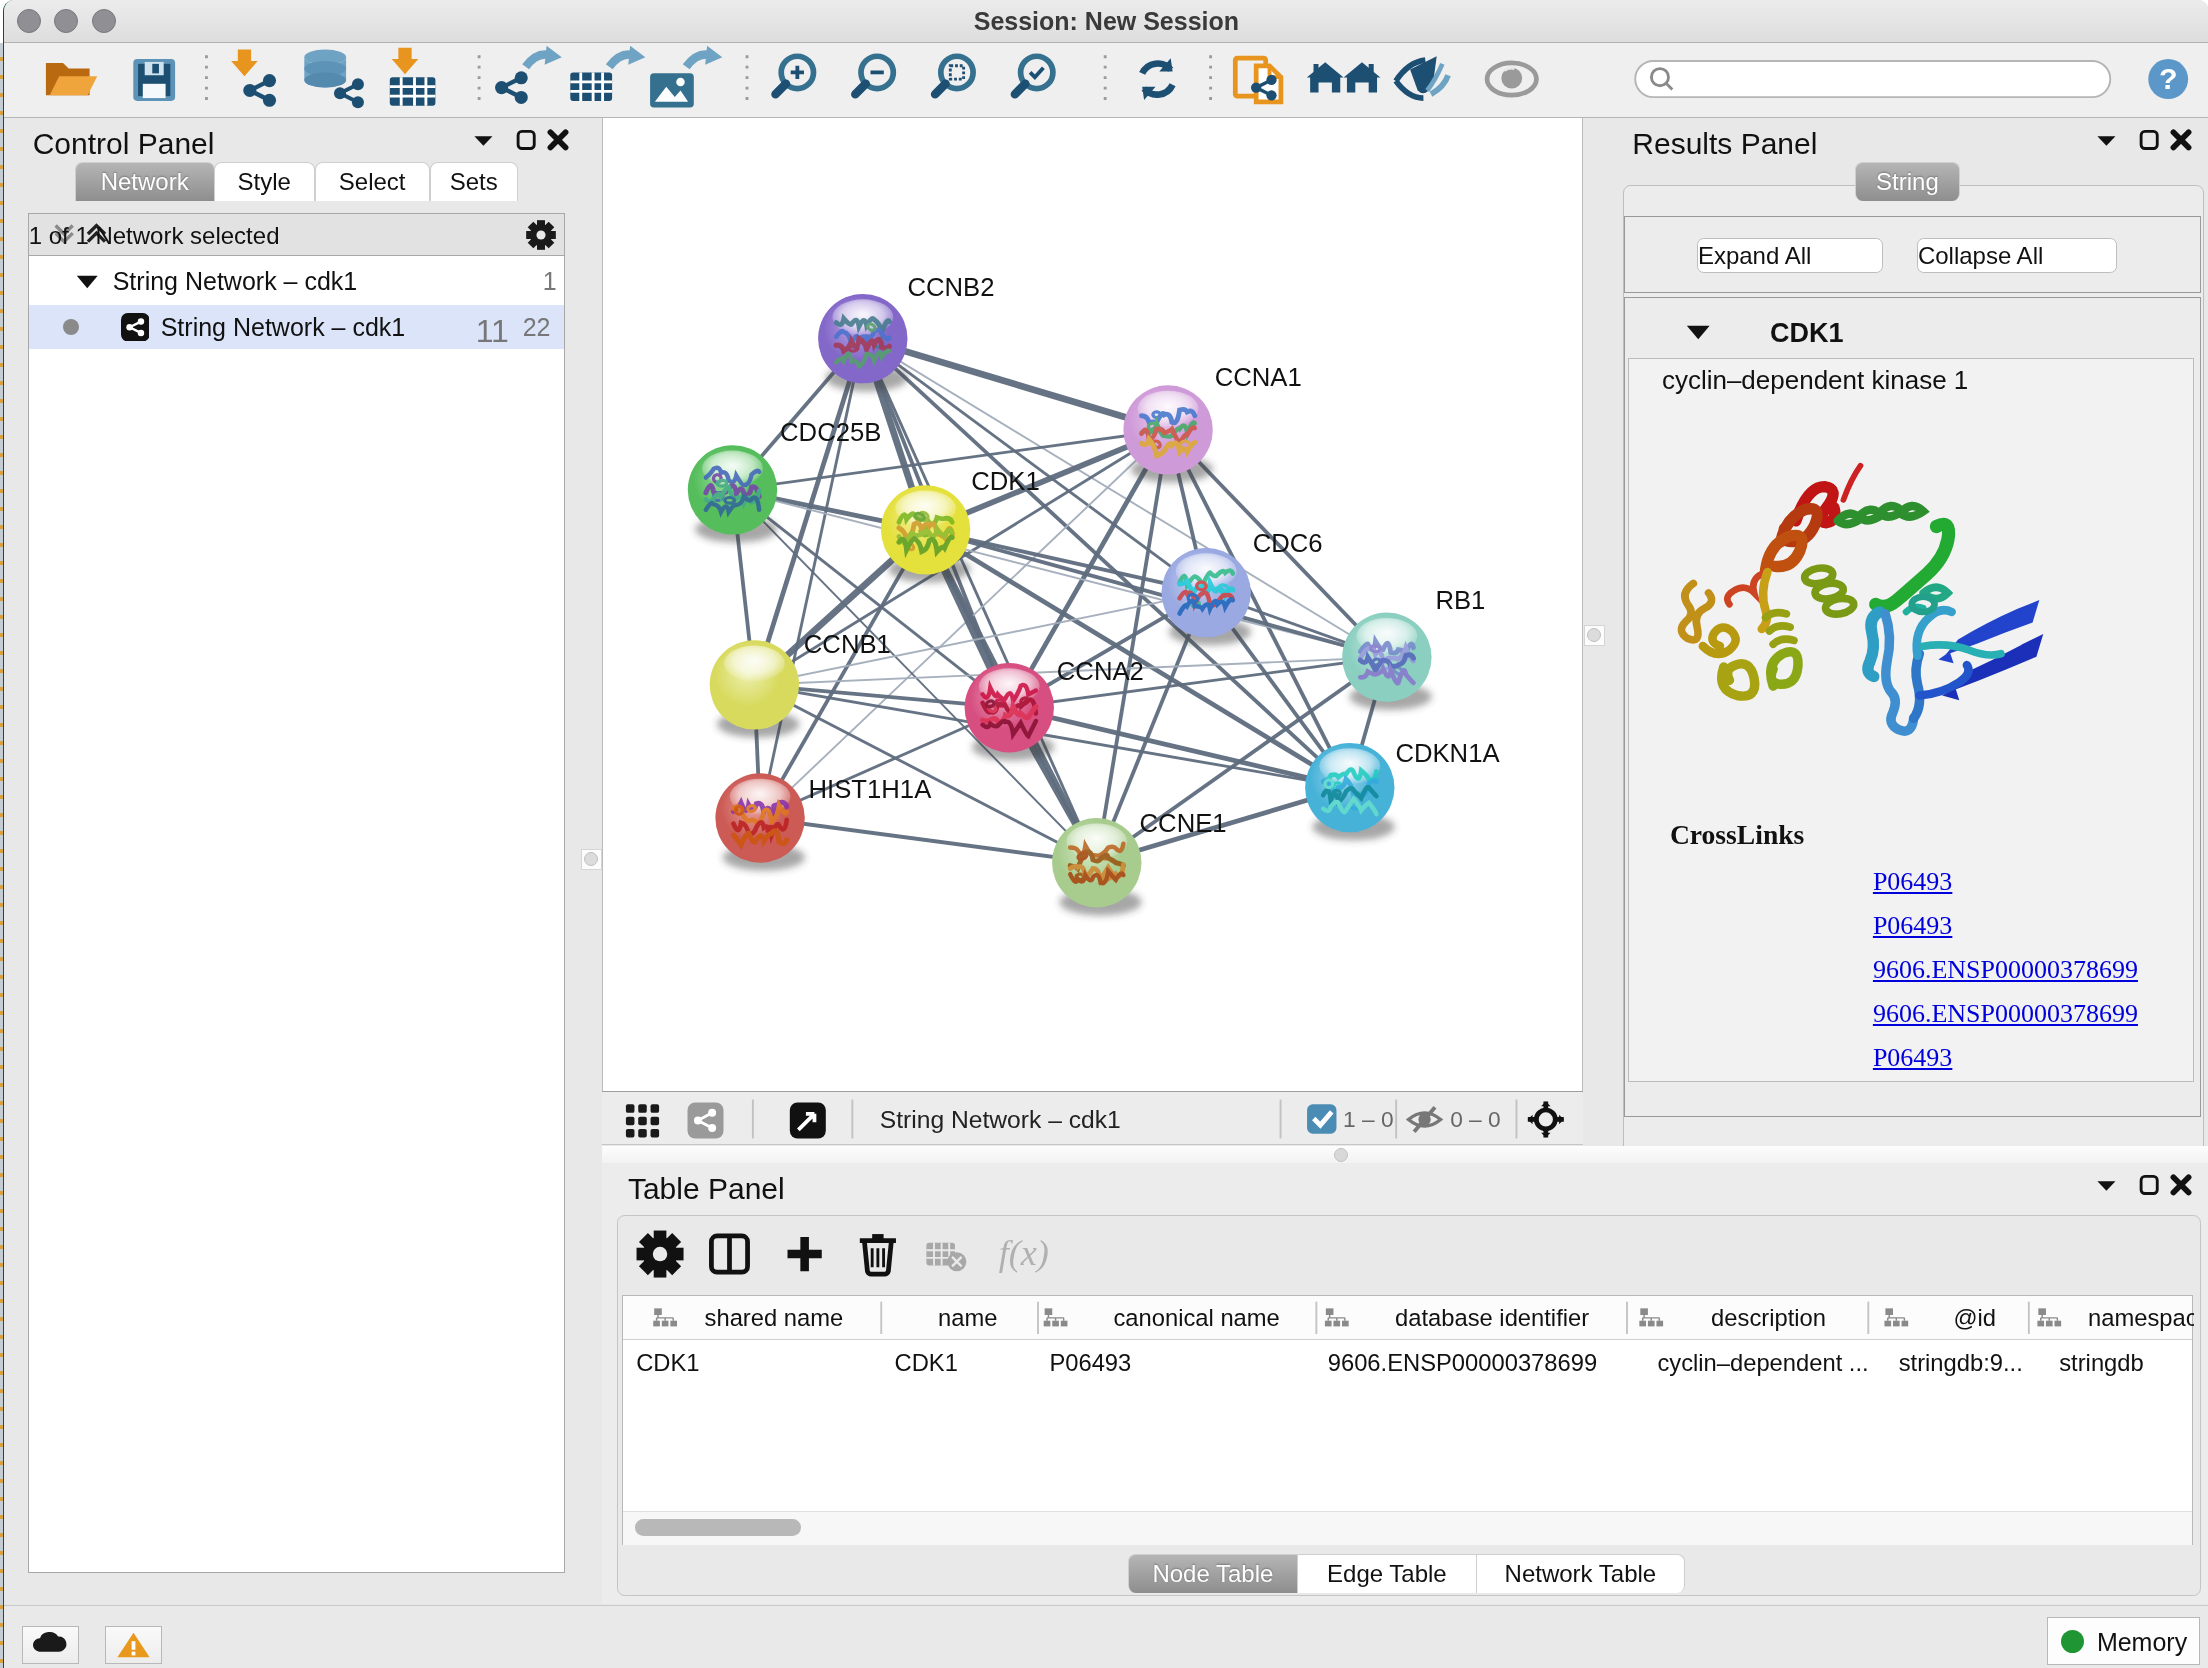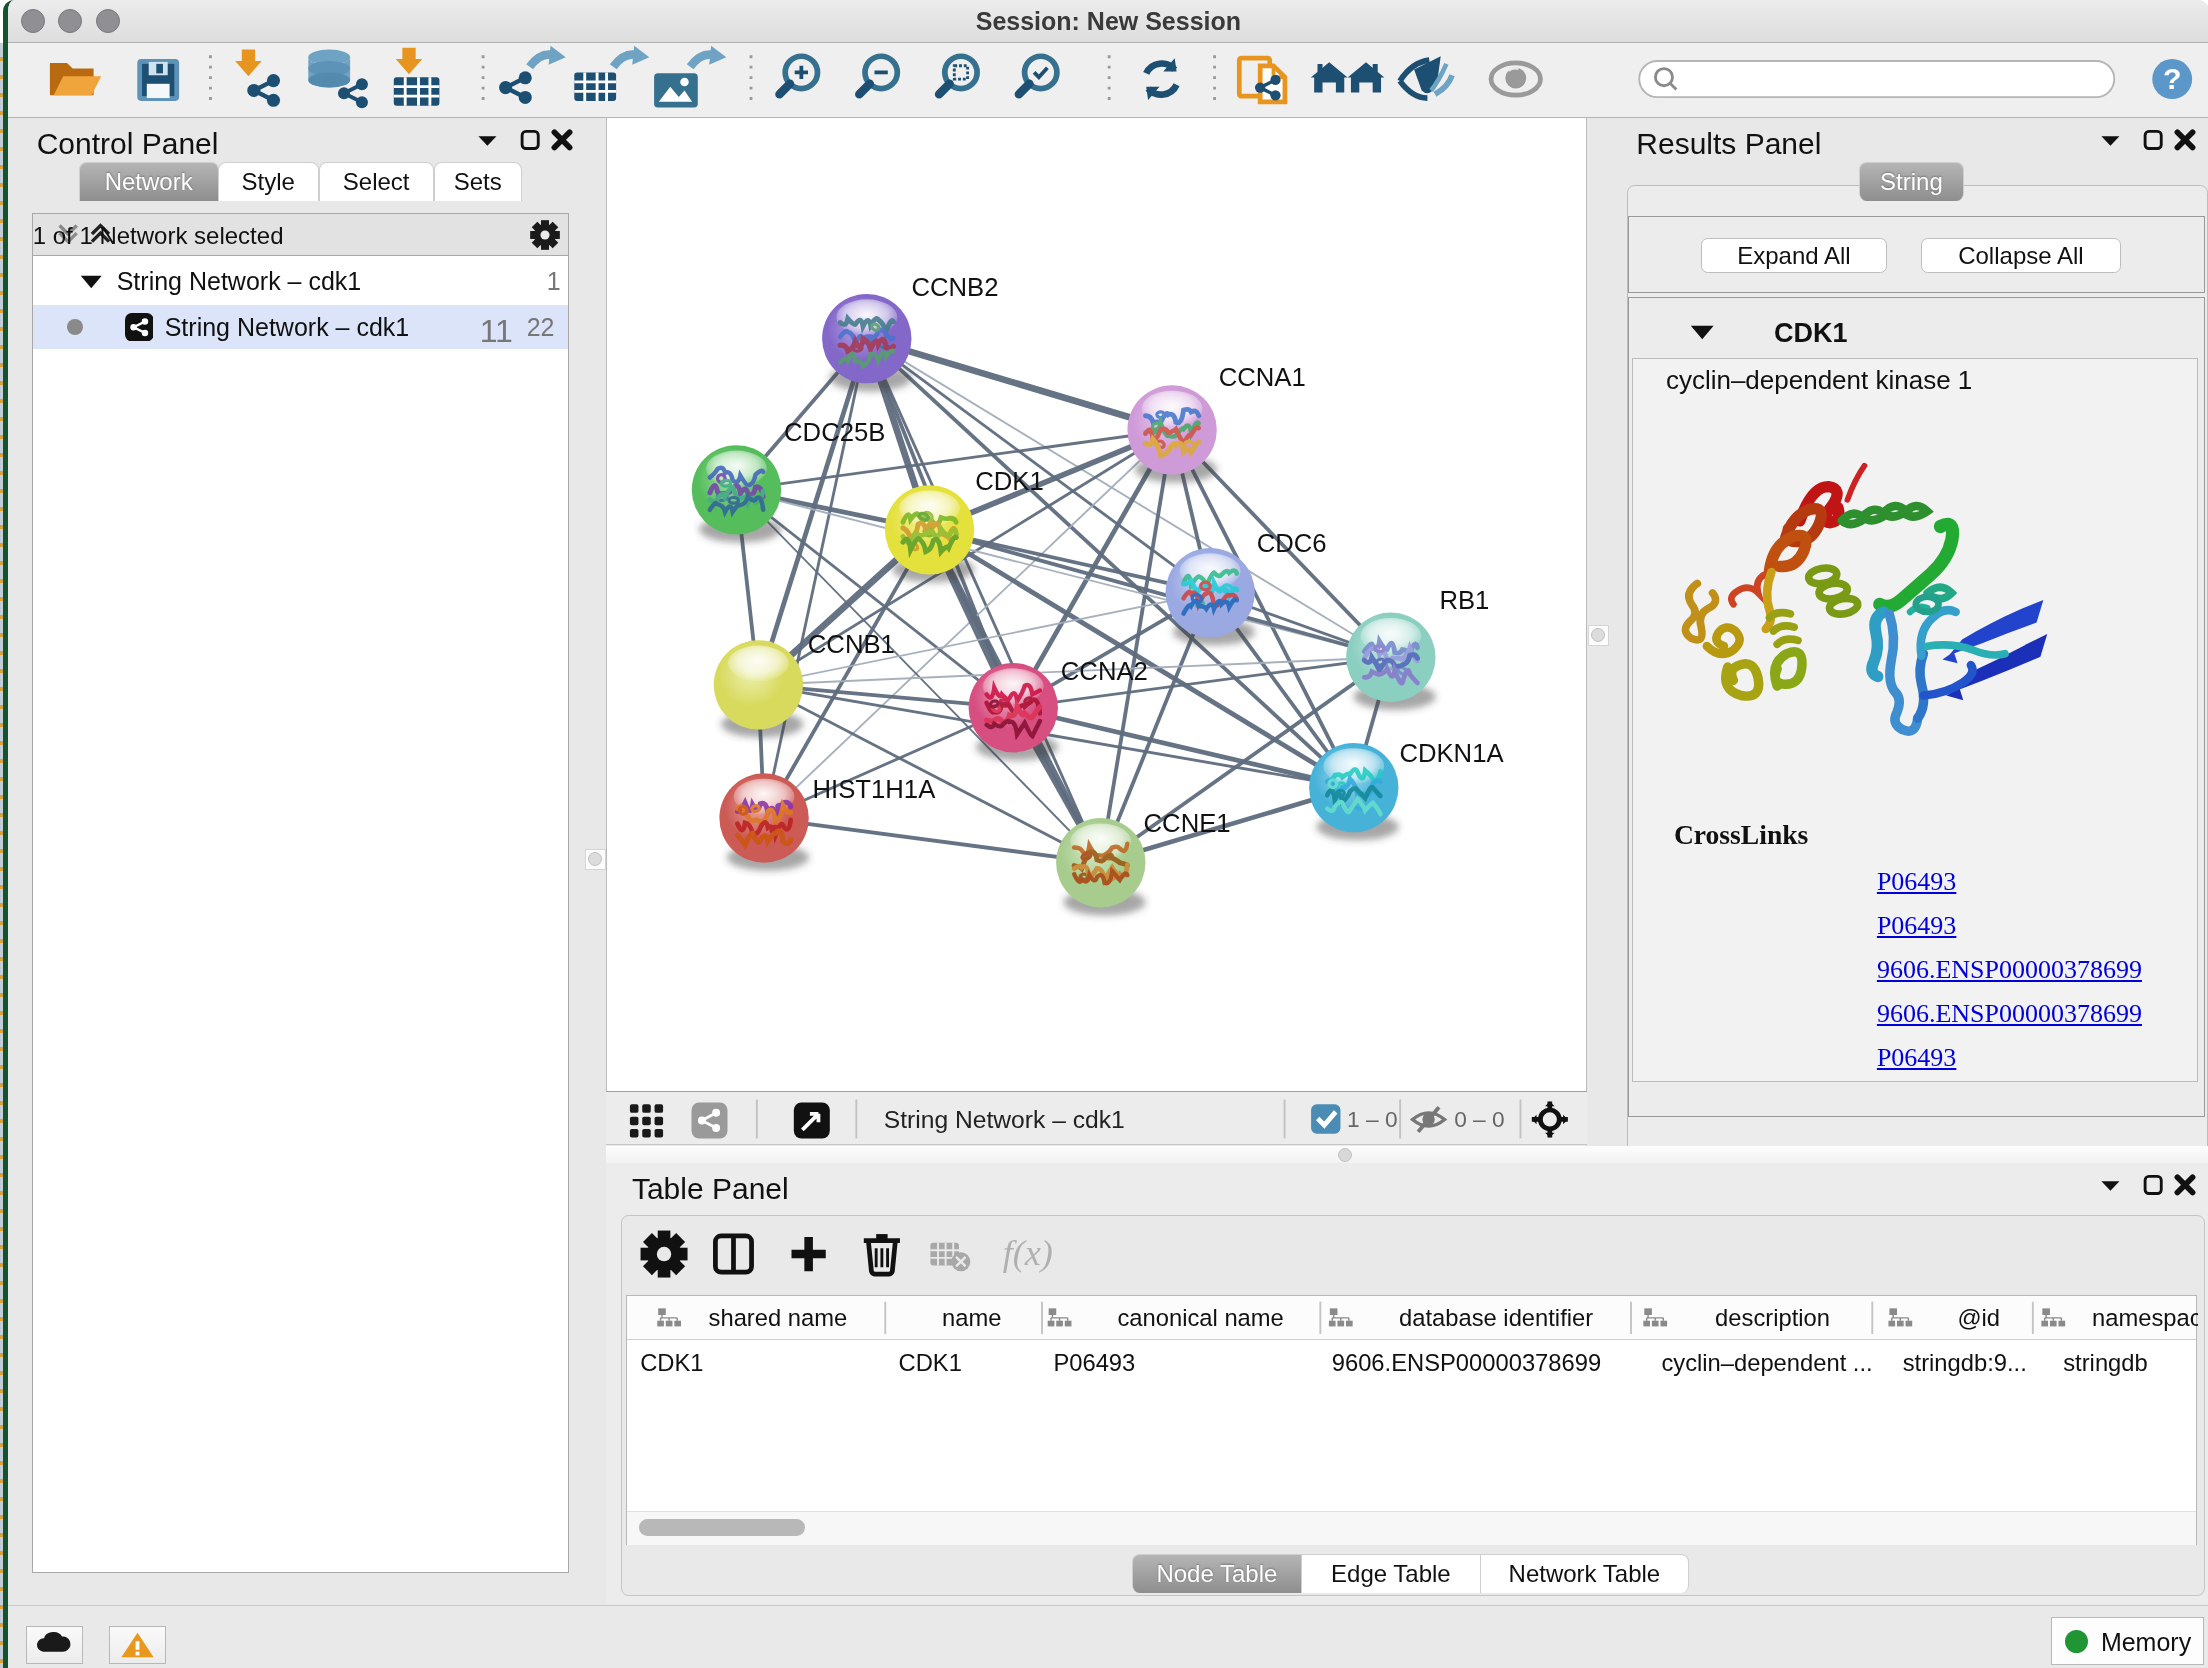--- a/index.html
+++ b/index.html
@@ -1,24 +1,24 @@
 <!DOCTYPE html>
 <html style="font-size:15px"><head><meta charset="utf-8"><style>
 *{margin:0;padding:0;box-sizing:border-box}
 html,body{width:2208px;height:1668px;background:#fff;font-family:"Liberation Sans",sans-serif;overflow:hidden}
 .abs{position:absolute}
-.win{position:absolute;left:2.9px;top:0;width:2206px;height:1668px;background:#e8e8e8;border-radius:11.4px 11.4px 0 0;overflow:hidden;border-left:5px solid #14532d}
+.win{position:absolute;left:2.9px;top:0;width:2206px;height:1668px;background:#e8e8e8;border-radius:11.4px 11.4px 0 0;overflow:hidden;border-left:1px solid #14532d}
 .titlebar{position:absolute;left:0;top:0;width:100%;height:43px;background:linear-gradient(#ececec,#dddddd);border-bottom:1px solid #b0b0b0}
 .light{position:absolute;top:8.6px;width:24px;height:24px;border-radius:50%;background:#8f8f94;border:1px solid #78787e}
 .title{position:absolute;top:6.7px;width:100%;text-align:center;font-size:25px;font-weight:bold;color:#3a3a3a}
 .toolbar{position:absolute;left:0;top:43px;width:100%;height:75px;background:#efefef;border-bottom:1.9px solid #b5b5b5}
 .paneltitle{font-size:30px;color:#111}
 .tab{position:absolute;height:39px;background:#fff;border:1px solid #cfcfcf;border-bottom:none;border-radius:7.6px 7.6px 0 0;text-align:center;font-size:24px;color:#111;line-height:38px}
 .tabsel{background:linear-gradient(#b5b5b5,#8e8e8e);color:#fff;text-shadow:0 -1px 1.9px rgba(0,0,0,.3)}
-.btn{position:absolute;background:#fff;border:1px solid #bdbdbd;border-radius:6.7px;text-align:center;font-size:24px;color:#111}
+.btn{position:absolute;background:#fff;border:1px solid #bdbdbd;border-radius:6.7px;font-size:24px;color:#111}
 </style></head><body>
 <div style="position:absolute;left:0;top:43px;width:2.9px;height:1625px;background:repeating-linear-gradient(#c3cdd6 0 14.3px,#dba23c 14.3px 18px)"></div>
 <div class="win">
 <div class="titlebar">
  <div class="light" style="left:13.3px"></div>
       <div class="light" style="left:50px"></div>
       <div class="light" style="left:88px"></div>
  <div class="title">Session: New Session</div>
 </div>
 <div class="toolbar"></div>

